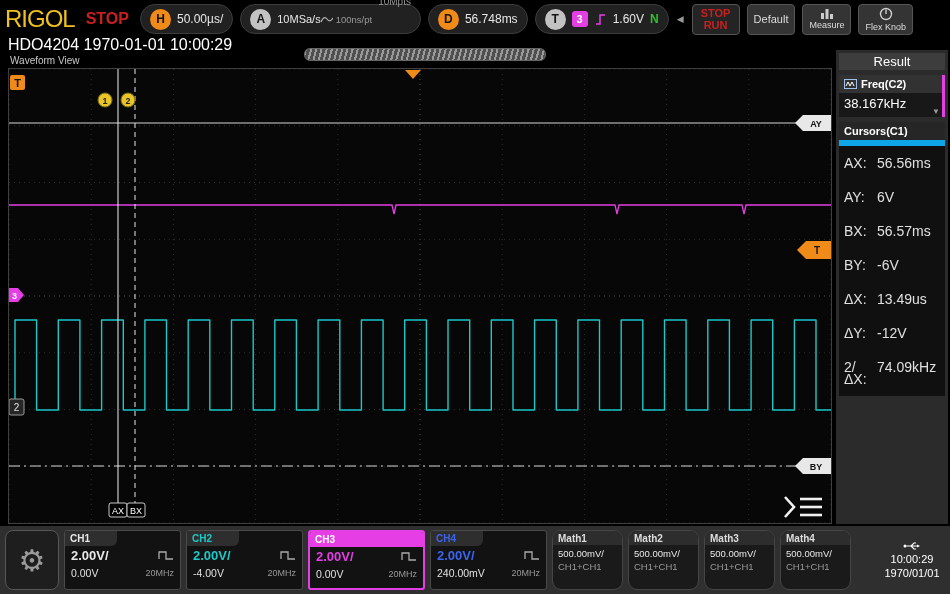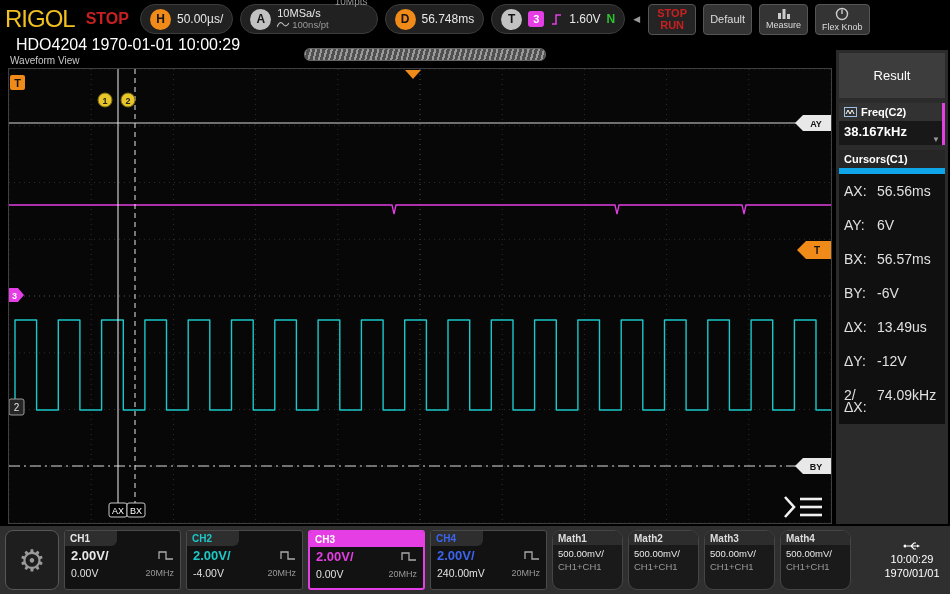--- a/index.html
+++ b/index.html
@@ -9,55 +9,55 @@
   
   .topbar{height:38px;display:flex;align-items:center;gap:7px;padding:0 5px;background:#000}
   .logo{color:#f0c020;font-size:24px;font-weight:normal;letter-spacing:-1px}
   .stoptxt{color:#c82020;font-size:16px;font-weight:bold;margin:0 4px}
   .pill{background:#212121;border:1px solid #3c3c3c;border-radius:15px;height:30px;
     display:flex;align-items:center;gap:6px;padding:0 9px;font-size:12px;color:#e8e8e8;white-space:nowrap}
   .badge{min-width:21px;height:21px;border-radius:50%;display:flex;align-items:center;
     justify-content:center;font-size:12px;font-weight:bold;color:#141414}
   .badge.orange{background:#f08a18}
   .badge.gray{background:#c2c2c2}
-  .acol{display:flex;flex-direction:column;line-height:11px;font-size:10px}
+  .acol{display:flex;flex-direction:row;line-height:11px;font-size:10px}
   .acol .arate{color:#e8e8e8;font-size:11px}
   .ares{display:flex;align-items:center;gap:3px;color:#9a9a9a;font-size:9.5px}
   .apts{color:#9a9a9a;font-size:10px;align-self:flex-start;margin-top:-9px}
   .chchip{background:#e43ee4;color:#fff;font-size:11px;font-weight:bold;border-radius:3px;
     width:16px;height:16px;display:flex;align-items:center;justify-content:center}
   .nflag{color:#30c030;font-weight:bold;font-size:12px}
   .collapse{color:#999;font-size:9px;margin:0 1px}
   .hbtn{background:#343434;border:1px solid #555;border-radius:4px;height:31px;min-width:48px;
     display:flex;flex-direction:column;align-items:center;justify-content:center;
     color:#ddd;font-size:9px;gap:1px;padding:0 6px;cursor:pointer}
   .hbtn.stoprun{background:#242424;color:#c82020;font-weight:bold;font-size:11px;line-height:11px}
   .deflabel{font-size:11px}
 
   
   .mainrow{display:flex;height:486px}
   .leftcol{width:832px;padding-left:8px}
   .titlerow{height:30px;position:relative}
-  .maintitle{position:absolute;left:8px;top:-2px;font-size:16px;color:#fff}
+  .maintitle{position:absolute;left:0;top:-2px;font-size:16px;color:#fff}
   .tabname{position:absolute;left:2px;top:17px;font-size:10px;color:#c8c8c8;cursor:pointer}
   .scrollstrip{position:absolute;left:296px;top:10px;width:242px;height:13px;border-radius:6px;
     border:1px solid #666;
     background:repeating-linear-gradient(105deg,#9a9a9a 0 2px,#4f4f4f 2px 5px)}
   .scopewrap{width:824px;height:456px;border:1px solid #3f3f3f;background:#070707;position:relative}
   #scope-svg{display:block}
   #scope-svg text{font-family:"Liberation Sans",sans-serif}
 
   
   .sidebar{width:112px;margin-left:4px;margin-top:12px;height:474px;background:#2b2b2b;
     display:flex;flex-direction:column;gap:5px;padding:3px}
-  .result-h{background:#3d3d3d;color:#fff;font-size:13px;text-align:center;padding:15px 0}
+  .result-h{background:#3d3d3d;color:#fff;font-size:13px;text-align:center;padding:1px 0}
   .card{background:#101010;position:relative}
   .freqhead{display:flex;align-items:center;gap:4px;background:#323232;padding:3px 5px;
     color:#fff;font-size:11px;font-weight:bold}
-  .freqval{padding:3px 5px 6px;font-size:13px;font-weight:bold;color:#fff;background:#181818}
+  .freqval{padding:3px 5px 6px;font-size:13px;font-weight:normal;color:#fff;background:#181818}
   .caret{position:absolute;right:5px;bottom:1px;color:#999;font-size:8px;cursor:pointer}
   .stripe{position:absolute;right:0;top:0;bottom:0;width:3px;background:#e43ee4}
   .curshead{color:#fff;font-size:11px;font-weight:bold;padding:3px 5px;background:#262626;
     border-bottom:6px solid #0ea5e9}
   .curow{display:flex;padding:11px 5px;font-size:14px;color:#e0e0e0;line-height:12px}
   .curow .k{width:33px}
 
   
   .bottombar{height:70px;background:#2f2f2f;border-top:2px solid #000;display:flex;
     align-items:center;gap:5px;padding:0 5px}

